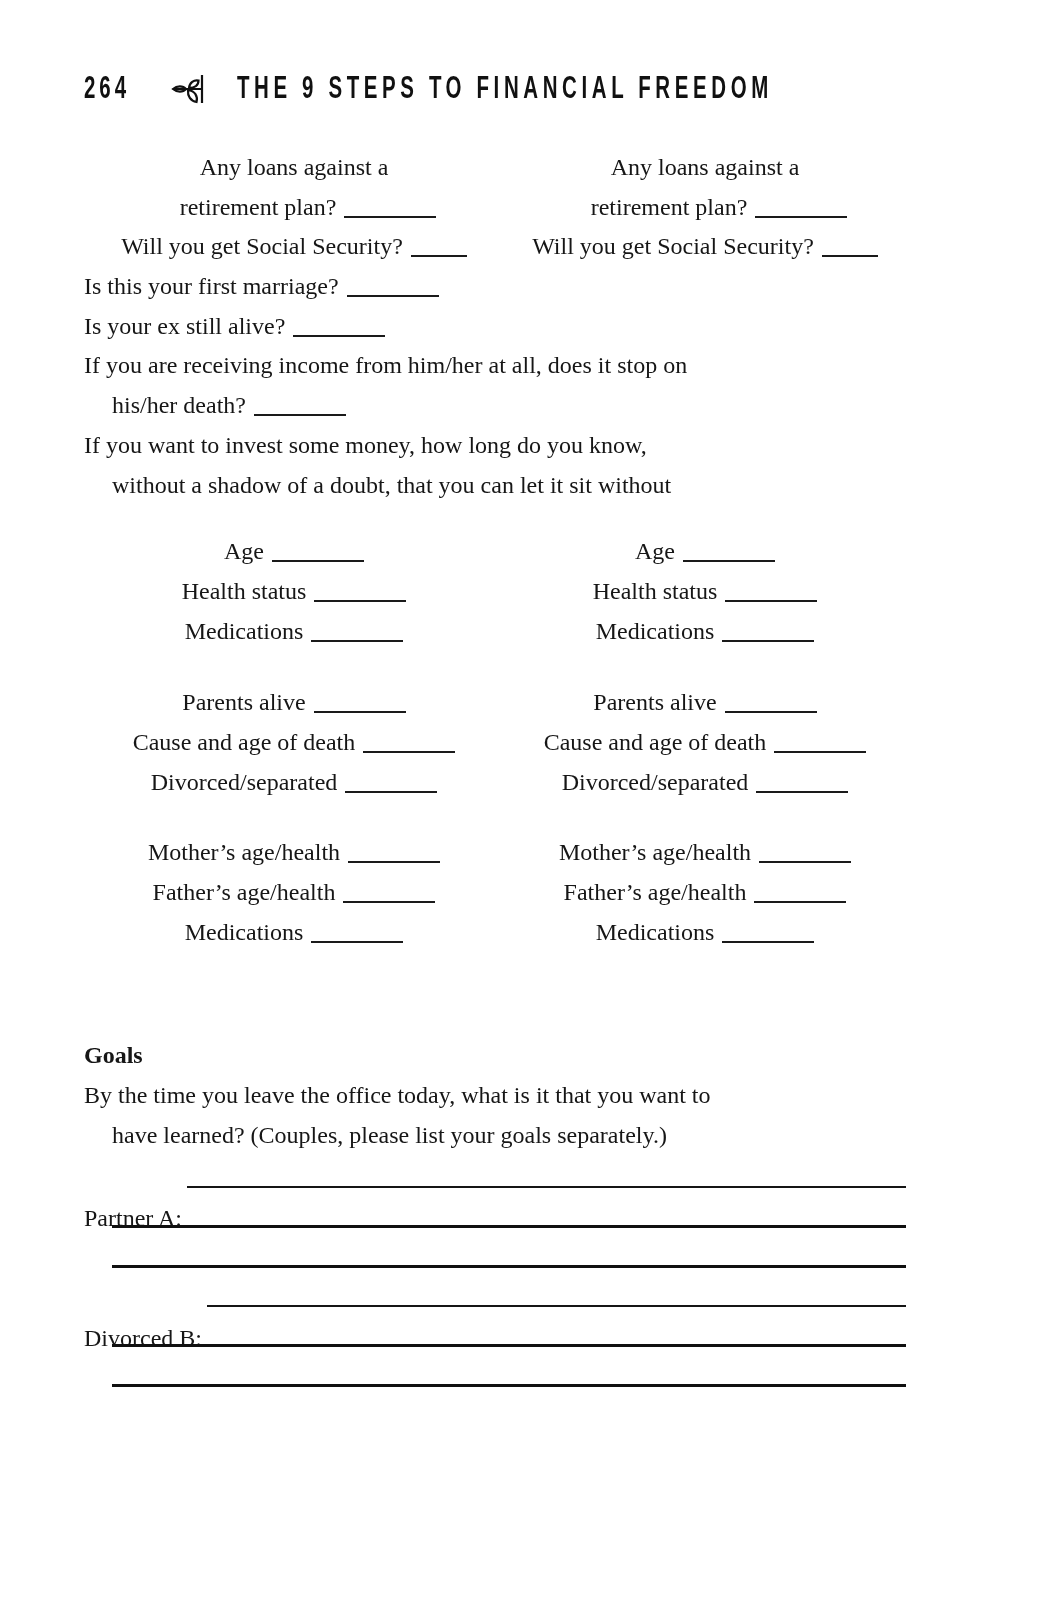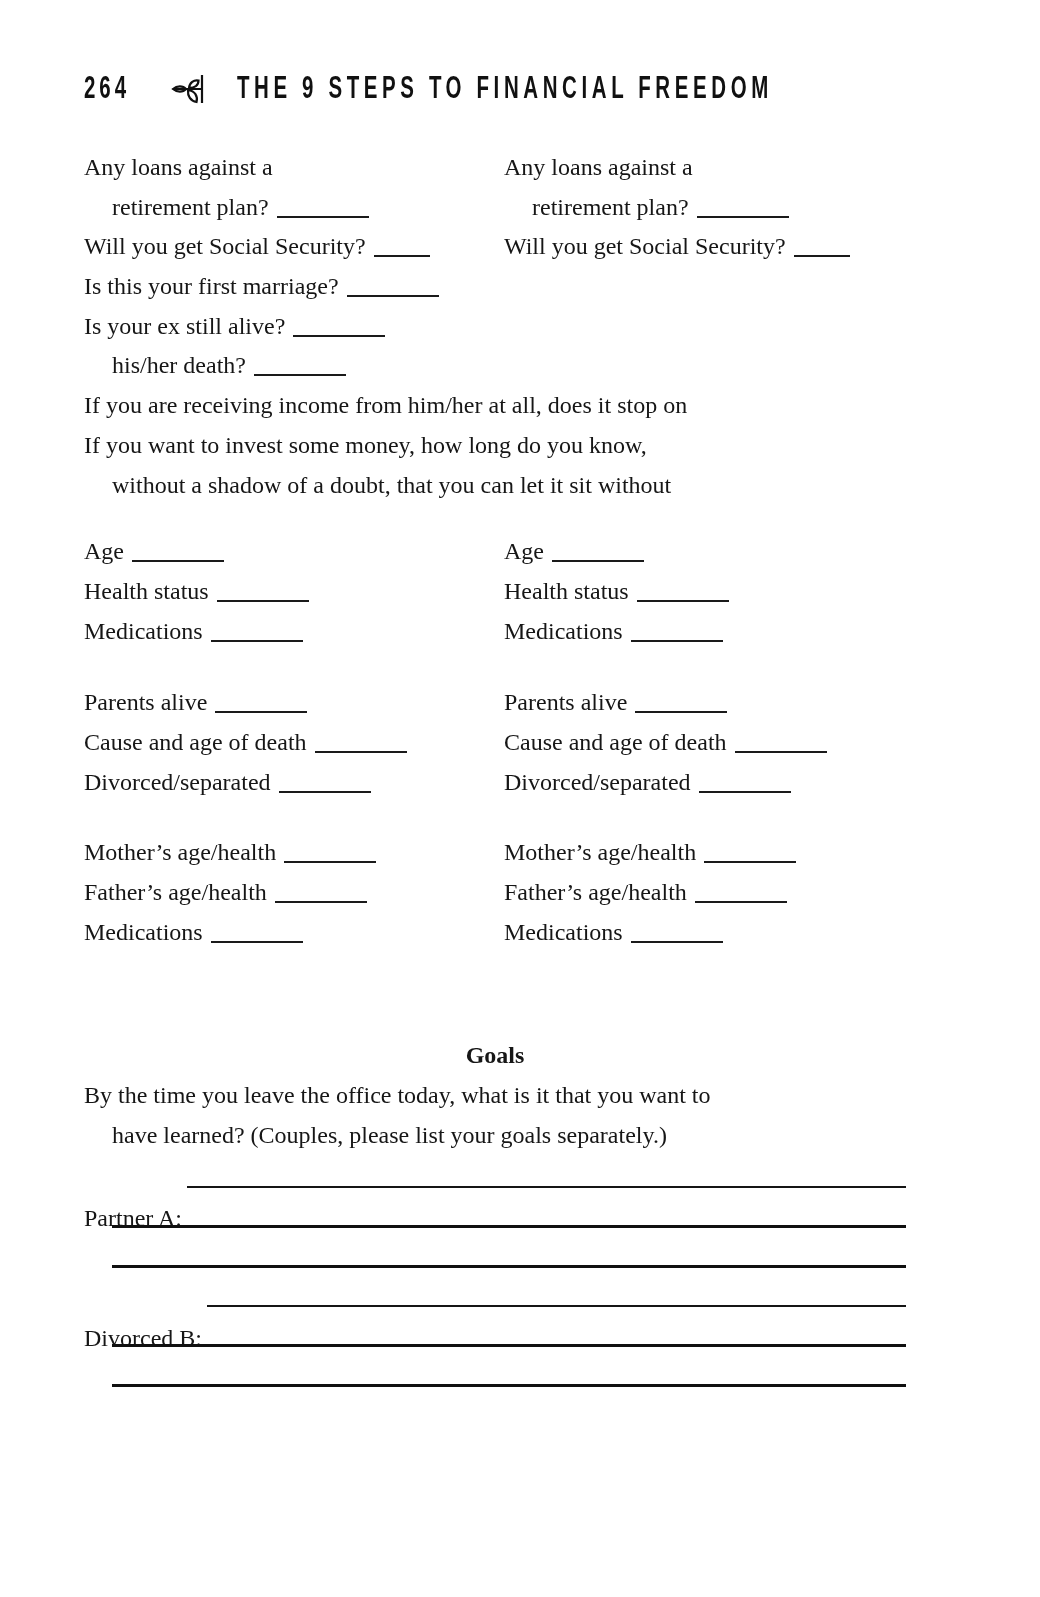--- a/index.html
+++ b/index.html
@@ -34,36 +34,36 @@
     transform:scaleX(0.66); transform-origin:0 0;
     white-space:nowrap;
   }
   
   .body-block {
     position:absolute; left:84px; top:148px; width:822px;
     line-height:39.7px;
   }
   .line { height:39.7px; white-space:nowrap; }
   .indent { padding-left:28px; }
-  .two-col { display:grid; grid-template-columns:420px 402px; }
+  .two-col { display:grid; grid-template-columns:420px 402px;text-align:center; }
   .col { min-width:0; }
   .blank {
     display:inline-block;
     border-bottom:2px solid #1a1a1a;
     height:16px;
     vertical-align:-3px;
     margin-left:8px;
   }
   .w-std { width:92px; }
   .w-sm  { width:56px; }
   .gap-a { height:27px; }
   .gap-b { height:32px; }
   .gap-c { height:31px; }
   .gap-goals { height:84px; }
-  .goals-heading { font-weight:bold;text-align:center; }
+  .goals-heading { font-weight:bold; }
   .goal-row { display:flex; height:39.7px; }
   .goal-row .label { white-space:nowrap;margin-top:44px; }
   .goal-fill {
     flex:1;
     border-bottom:2px solid #151515;
     margin-bottom:7px;
     margin-left:5px;
   }
   .rule-row { display:flex; height:39.7px; }
   .rule {
@@ -117,25 +117,25 @@
       </div>
     </section>
 
     <section>
       <div class="line">
         <span>Is this your first marriage?</span><span class="blank w-std"></span>
       </div>
       <div class="line">
         <span>Is your ex still alive?</span><span class="blank w-std"></span>
       </div>
+      <div class="line">
+        <span>If you are receiving income from him/her at all, does it stop on</span>
+      </div>
       <div class="line indent">
         <span>his/her death?</span><span class="blank w-std"></span>
-      </div>
-      <div class="line">
-        <span>If you are receiving income from him/her at all, does it stop on</span>
       </div>
       <div class="line">
         <span>If you want to invest some money, how long do you know,</span>
       </div>
       <div class="line indent">
         <span>without a shadow of a doubt, that you can let it sit without</span>
       </div>
     </section>
 
     <div class="gap-a"></div>

